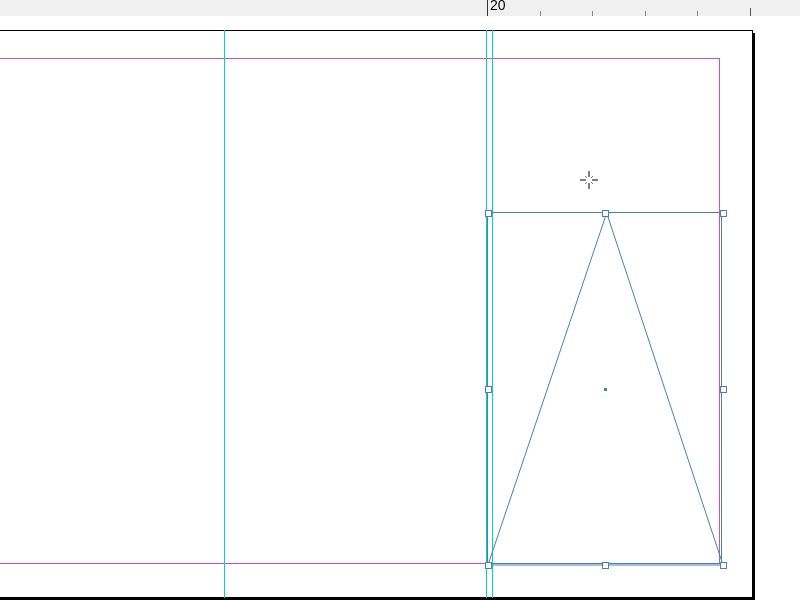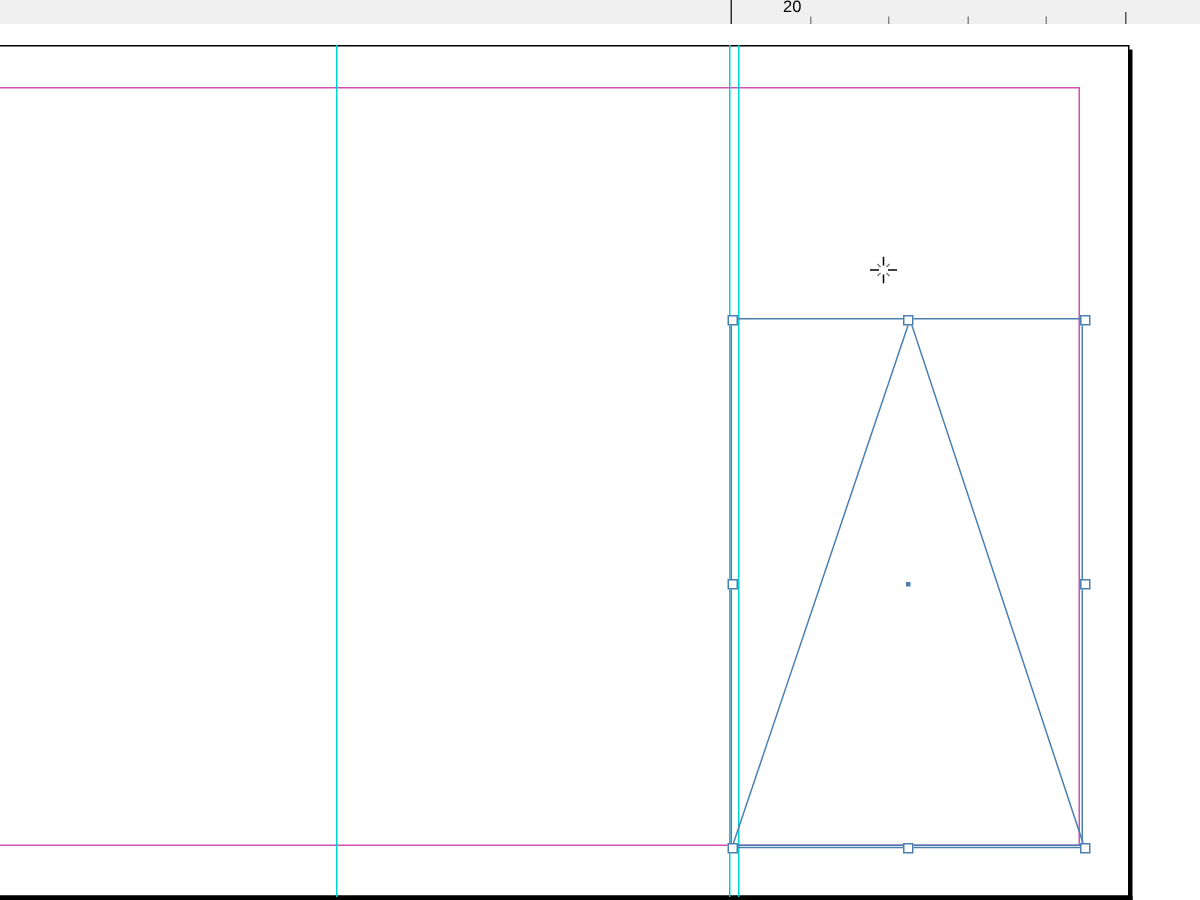--- a/index.html
+++ b/index.html
@@ -27,24 +27,23 @@
     position: absolute;
     top: 0;
     height: 16px;
     width: 0;
     border-left: 1px solid #333;
   }
   .hruler .unit span {
     position: absolute;
     top: 1px;
     left: 2px;
-    font-size: 11px;
+    font-size: 14px;
     line-height: 9px;
     white-space: nowrap;
-    margin-left: 32px;
   }
   .hruler .half {
     position: absolute;
     top: 8px;
     height: 8px;
     width: 0;
     border-left: 1px solid #555;
   }
   .hruler .minor {
     position: absolute;

